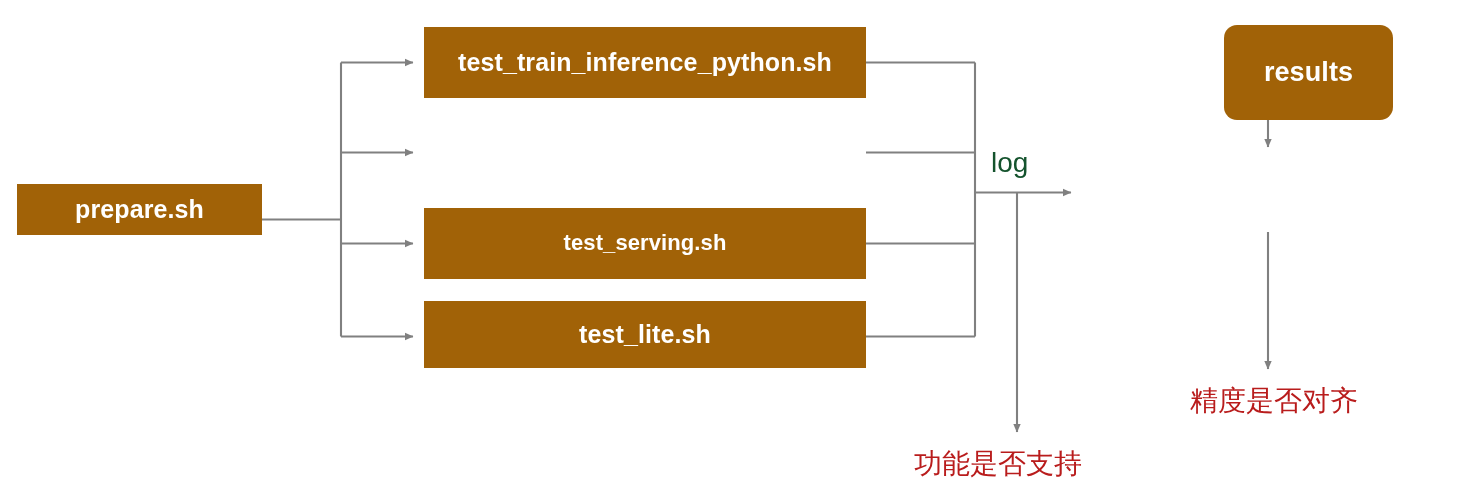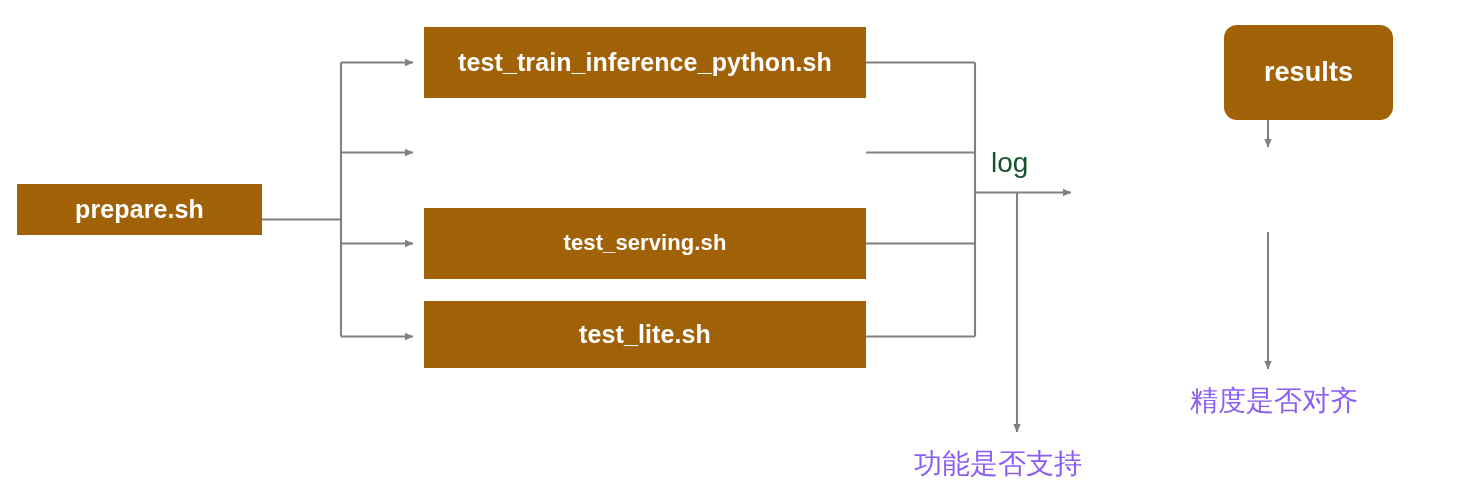--- a/index.html
+++ b/index.html
@@ -46,21 +46,21 @@
   }
   .edge-label {
     position: absolute;
     color: #14532d;
     font-weight: normal;
     white-space: nowrap;
     z-index: 3;
   }
   .note-red {
     position: absolute;
-    color: #8b5cf6;
+    color: #b91c1c;
     font-weight: normal;
     white-space: nowrap;
     font-family: Liberation Sans, sans-serif;
     z-index: 3;
   }
 
   
   #node-prepare      { left: 17px;   top: 184px; width: 245px; height: 51px;  font-size: 25px; }
   #node-train-py     { left: 424px;  top: 27px;  width: 442px; height: 71px;  font-size: 25px; }
   #node-infer-cpp    { left: 424px;  top: 117px; width: 442px; height: 71px;  font-size: 25px; }

